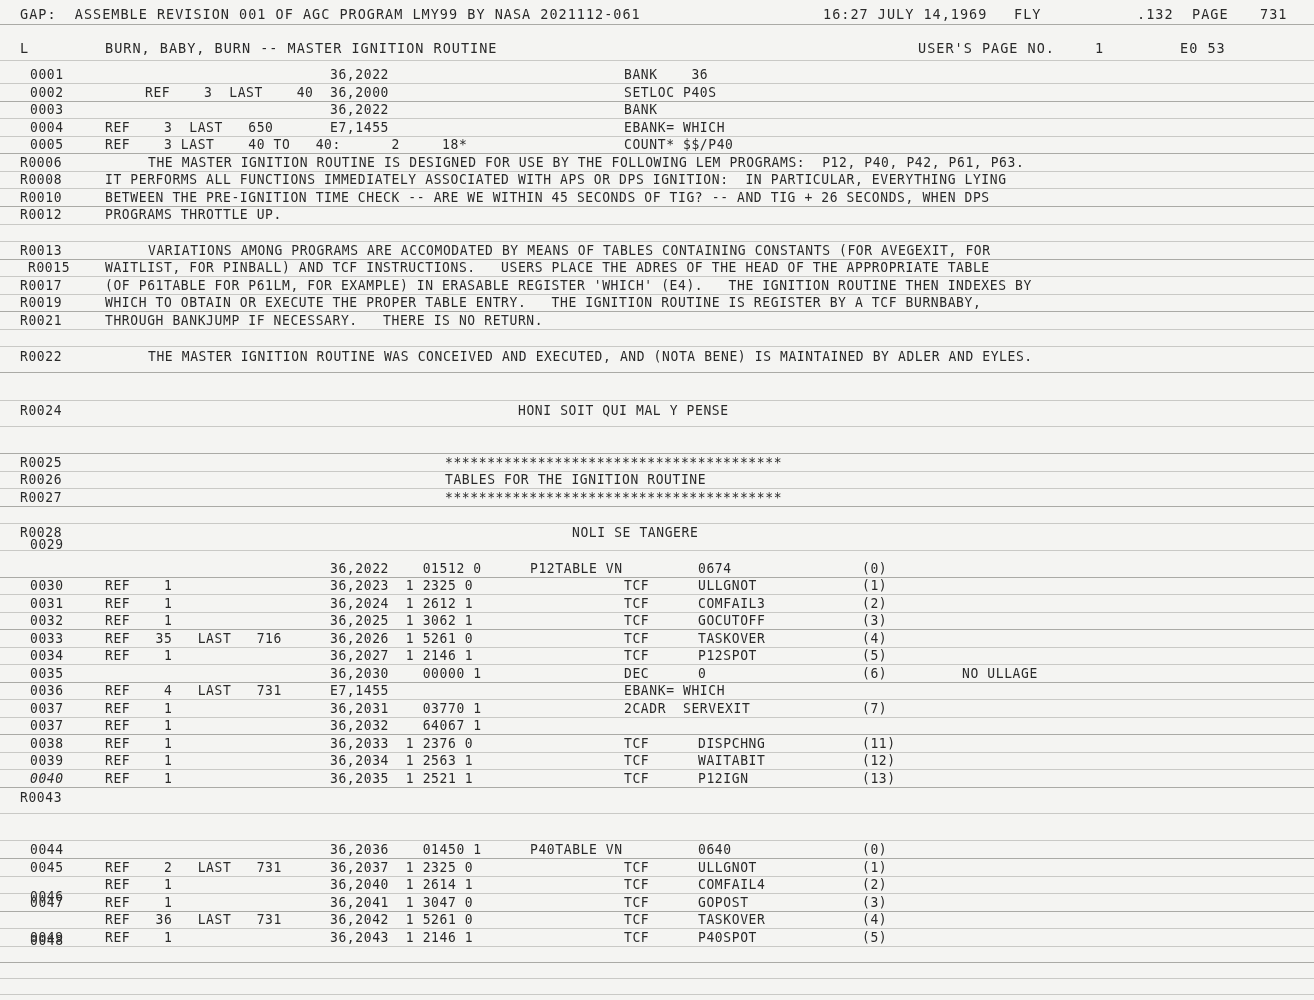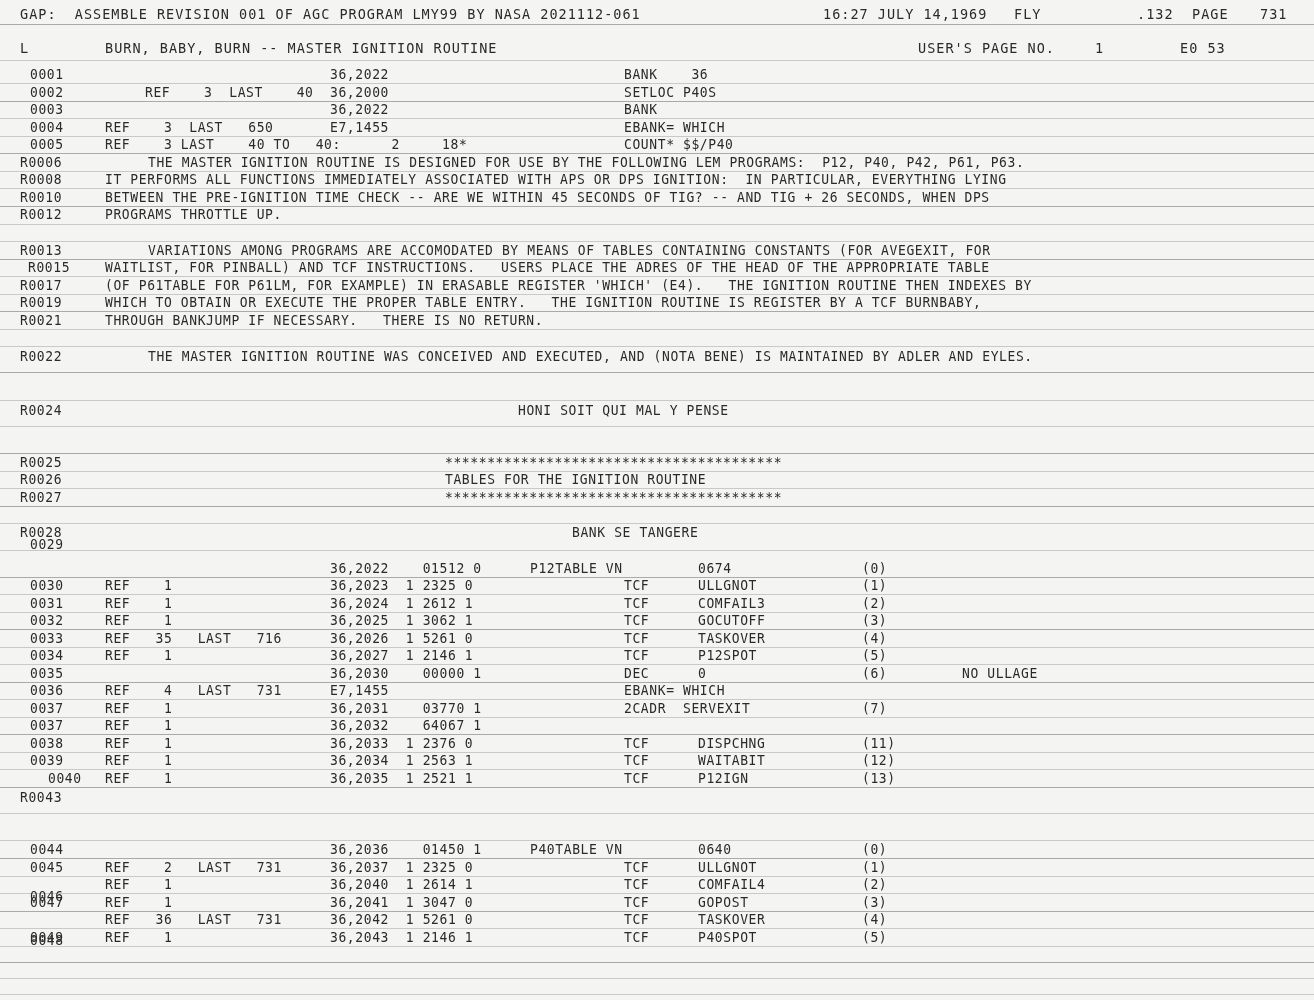--- a/index.html
+++ b/index.html
@@ -134,21 +134,21 @@
     <div class="t" style="left: 148px; top: 348px;">THE MASTER IGNITION ROUTINE WAS CONCEIVED AND EXECUTED, AND (NOTA BENE) IS MAINTAINED BY ADLER AND EYLES.</div>
     <div class="t" style="left: 20px; top: 402px;">R0024</div>
     <div class="t" style="left: 518px; top: 402px;">HONI SOIT QUI MAL Y PENSE</div>
     <div class="t" style="left: 20px; top: 454px;">R0025</div>
     <div class="t" style="left: 445px; top: 454px;">****************************************</div>
     <div class="t" style="left: 20px; top: 471px;">R0026</div>
     <div class="t" style="left: 445px; top: 471px;">TABLES FOR THE IGNITION ROUTINE</div>
     <div class="t" style="left: 20px; top: 489px;">R0027</div>
     <div class="t" style="left: 445px; top: 489px;">****************************************</div>
     <div class="t" style="left: 20px; top: 524px;">R0028</div>
-    <div class="t" style="left: 572px; top: 524px;">BANK SE TANGERE</div>
+    <div class="t" style="left: 572px; top: 524px;">NOLI SE TANGERE</div>
     <div class="t" style="left: 30px; top: 536px;">0029</div>
     <div class="t" style="left: 330px; top: 560px;">36,2022    01512 0</div>
     <div class="t" style="left: 530px; top: 560px;">P12TABLE VN</div>
     <div class="t" style="left: 698px; top: 560px;">0674</div>
     <div class="t" style="left: 862px; top: 560px;">(0)</div>
     <div class="t" style="left: 30px; top: 577px;">0030</div>
     <div class="t" style="left: 105px; top: 577px;">REF    1</div>
     <div class="t" style="left: 330px; top: 577px;">36,2023  1 2325 0</div>
     <div class="t" style="left: 624px; top: 577px;">TCF</div>
     <div class="t" style="left: 698px; top: 577px;">ULLGNOT</div>
@@ -200,21 +200,21 @@
     <div class="t" style="left: 330px; top: 735px;">36,2033  1 2376 0</div>
     <div class="t" style="left: 624px; top: 735px;">TCF</div>
     <div class="t" style="left: 698px; top: 735px;">DISPCHNG</div>
     <div class="t" style="left: 862px; top: 735px;">(11)</div>
     <div class="t" style="left: 30px; top: 752px;">0039</div>
     <div class="t" style="left: 105px; top: 752px;">REF    1</div>
     <div class="t" style="left: 330px; top: 752px;">36,2034  1 2563 1</div>
     <div class="t" style="left: 624px; top: 752px;">TCF</div>
     <div class="t" style="left: 698px; top: 752px;">WAITABIT</div>
     <div class="t" style="left: 862px; top: 752px;">(12)</div>
-    <div class="t" style="left: 48px; top: 770px;">0040</div>
+    <div class="t" style="left: 30px; top: 770px; font-style: italic;">0040</div>
     <div class="t" style="left: 105px; top: 770px;">REF    1</div>
     <div class="t" style="left: 330px; top: 770px;">36,2035  1 2521 1</div>
     <div class="t" style="left: 624px; top: 770px;">TCF</div>
     <div class="t" style="left: 698px; top: 770px;">P12IGN</div>
     <div class="t" style="left: 862px; top: 770px;">(13)</div>
     <div class="t" style="left: 20px; top: 789px;">R0043</div>
     <div class="t" style="left: 30px; top: 841px;">0044</div>
     <div class="t" style="left: 330px; top: 841px;">36,2036    01450 1</div>
     <div class="t" style="left: 530px; top: 841px;">P40TABLE VN</div>
     <div class="t" style="left: 698px; top: 841px;">0640</div>

